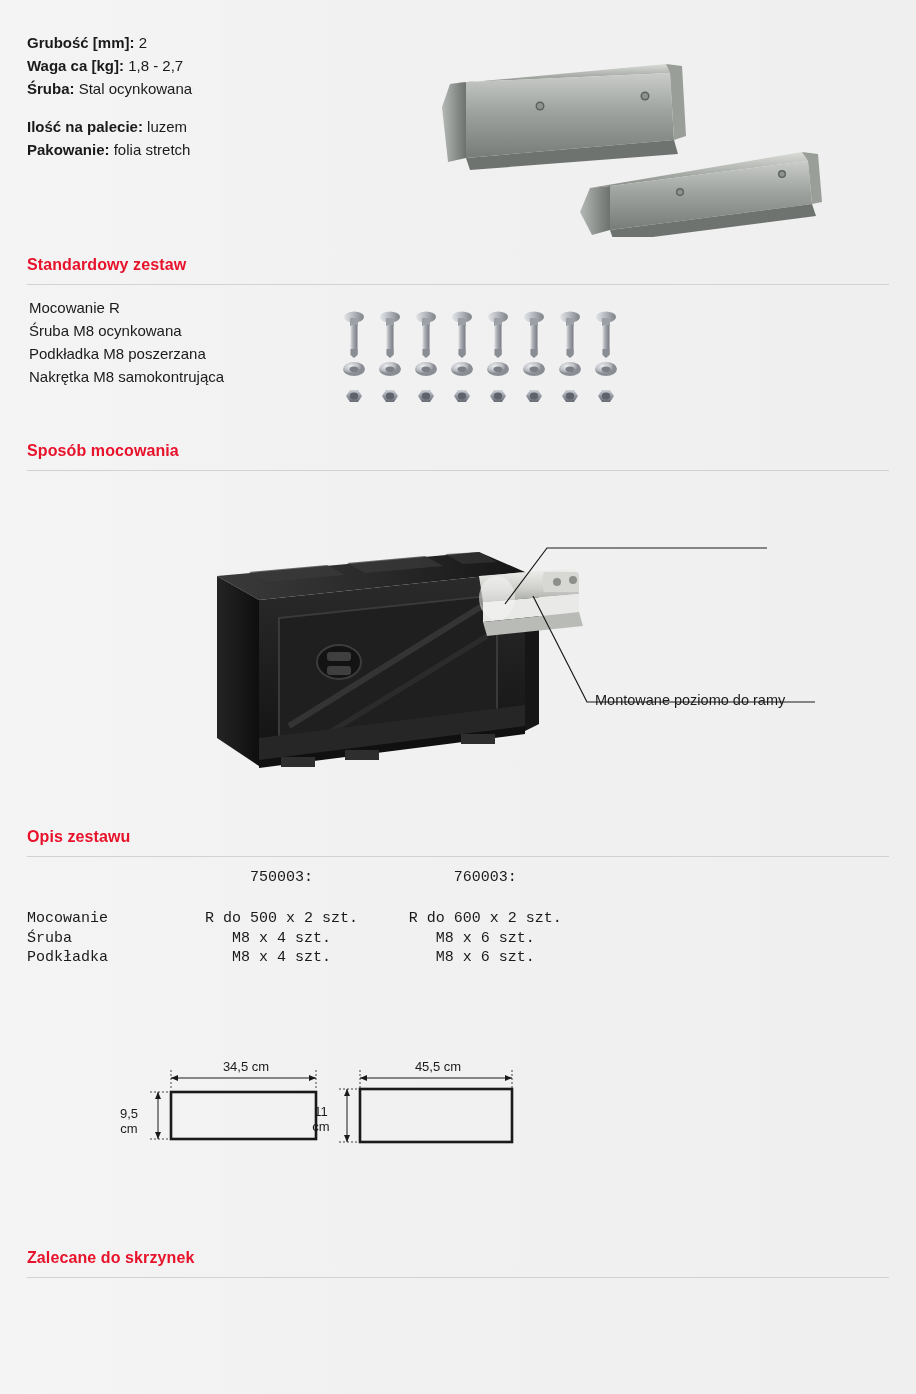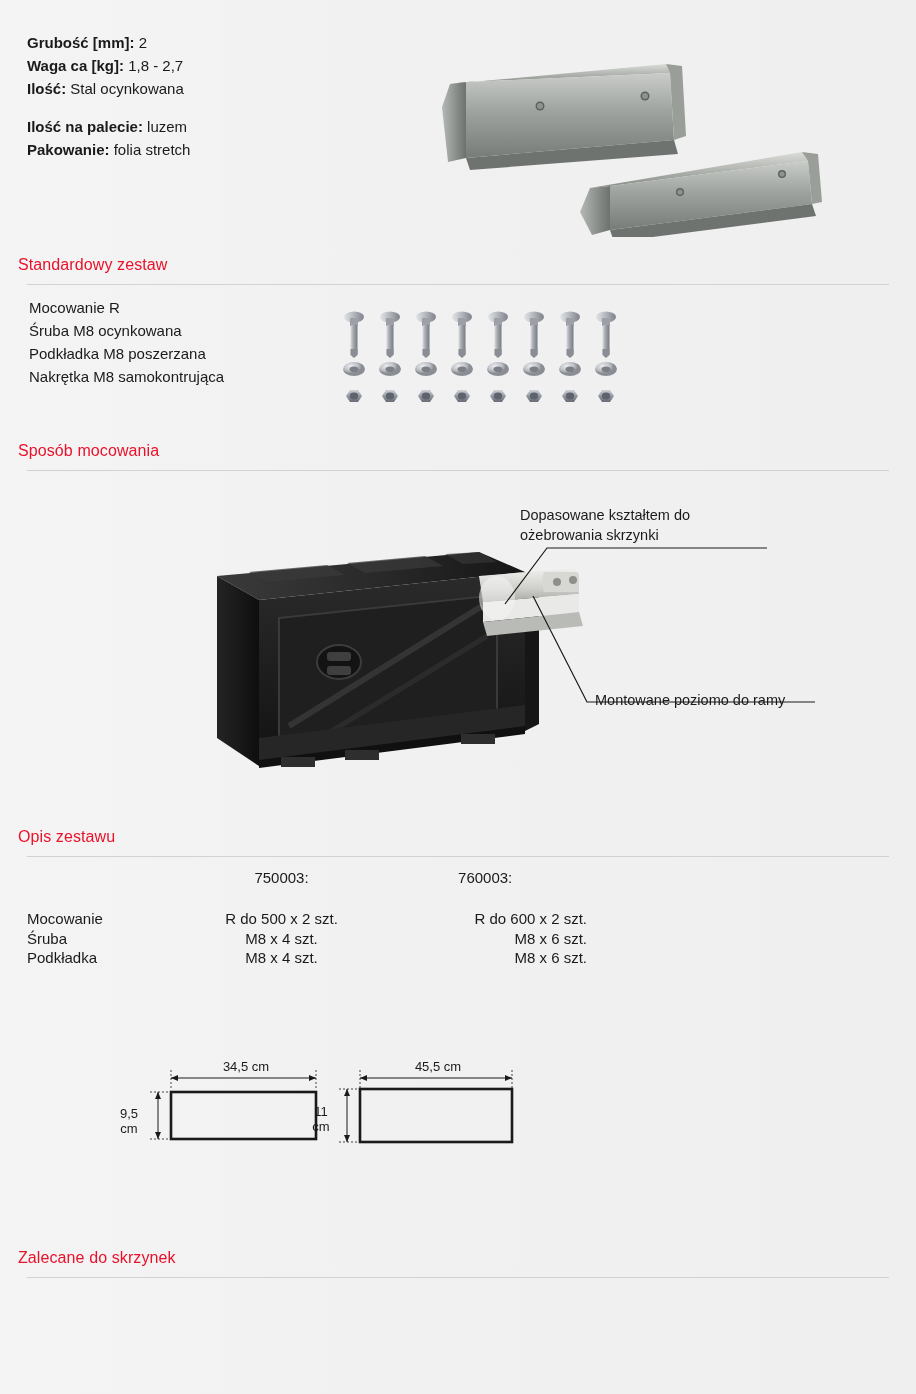--- a/index.html
+++ b/index.html
@@ -38,23 +38,23 @@
     position: absolute;
     left: 430px;
     top: 62px;
     width: 420px;
     height: 175px;
   }
 
   
   .sec-title {
     position: absolute;
-    left: 18px;
+    left: 27px;
     font-size: 16px;
-    font-weight: normal;
+    font-weight: bold;
     color: #e8122b;
     letter-spacing: .1px;
   }
   .rule {
     position: absolute;
     left: 27px;
     width: 862px;
     height: 1px;
     background: #d2d2d2;
   }
@@ -91,26 +91,27 @@
     white-space: pre-line;
   }
 
   
   .desc-table {
     position: absolute;
     left: 27px;
     top: 868px;
     width: 560px;
     font-size: 15px;
+    font-family: Liberation Mono, monospace;
   }
   .desc-table table { border-collapse: collapse; width: 100%; }
   .desc-table td { padding: 1.4px 0; vertical-align: top; }
   .c-label { width: 150px; }
   .c-a { width: 200px; text-align: center; }
-  .c-b { width: 200px; text-align: right; }
+  .c-b { width: 200px; text-align: center; }
   .hdr td { padding-bottom: 22px; }
   .hdr .c-a, .hdr .c-b { text-align: center; }
 
   
   .dims {
     position: absolute;
     left: 120px;
     top: 1060px;
     width: 520px;
     height: 110px;
@@ -144,21 +145,21 @@
   <div class="spec">
     <div class="row">
       <b>Grubość [mm]:</b>
       <span>2</span>
     </div>
     <div class="row">
       <b>Waga ca [kg]:</b>
       <span>1,8 - 2,7</span>
     </div>
     <div class="row">
-      <b>Ilość:</b>
+      <b>Śruba:</b>
       <span>Stal ocynkowana</span>
     </div>
     <div class="gap"></div>
     <div class="row">
       <b>Ilość na palecie:</b>
       <span>luzem</span>
     </div>
     <div class="row">
       <b>Pakowanie:</b>
       <span>folia stretch</span>
@@ -451,22 +452,20 @@
         <circle cx="546" cy="104" r="4" fill="#8d8f8b"></circle>
         <ellipse cx="470" cy="122" rx="18" ry="22" fill="#f4f4f2" opacity=".55"></ellipse>
       </g>
 
       <g stroke="#1a1a1a" stroke-width="1.2" fill="none">
         <path d="M478 128 L520 72 L740 72"></path>
         <path d="M506 120 L560 226 L788 226"></path>
       </g>
     </svg>
 
-    <div class="callout" style="left:493px; top:30px;">Dopasowane kształtem do
-ożebrowania skrzynki</div>
     <div class="callout" style="left:568px; top:215px;">Montowane poziomo do ramy</div>
   </div>
 
   <div class="sec-title" style="top:828px;">Opis zestawu</div>
   <div class="rule" style="top:856px;"></div>
 
   <div class="desc-table">
     <table>
       <tbody>
           <tr class="hdr">

